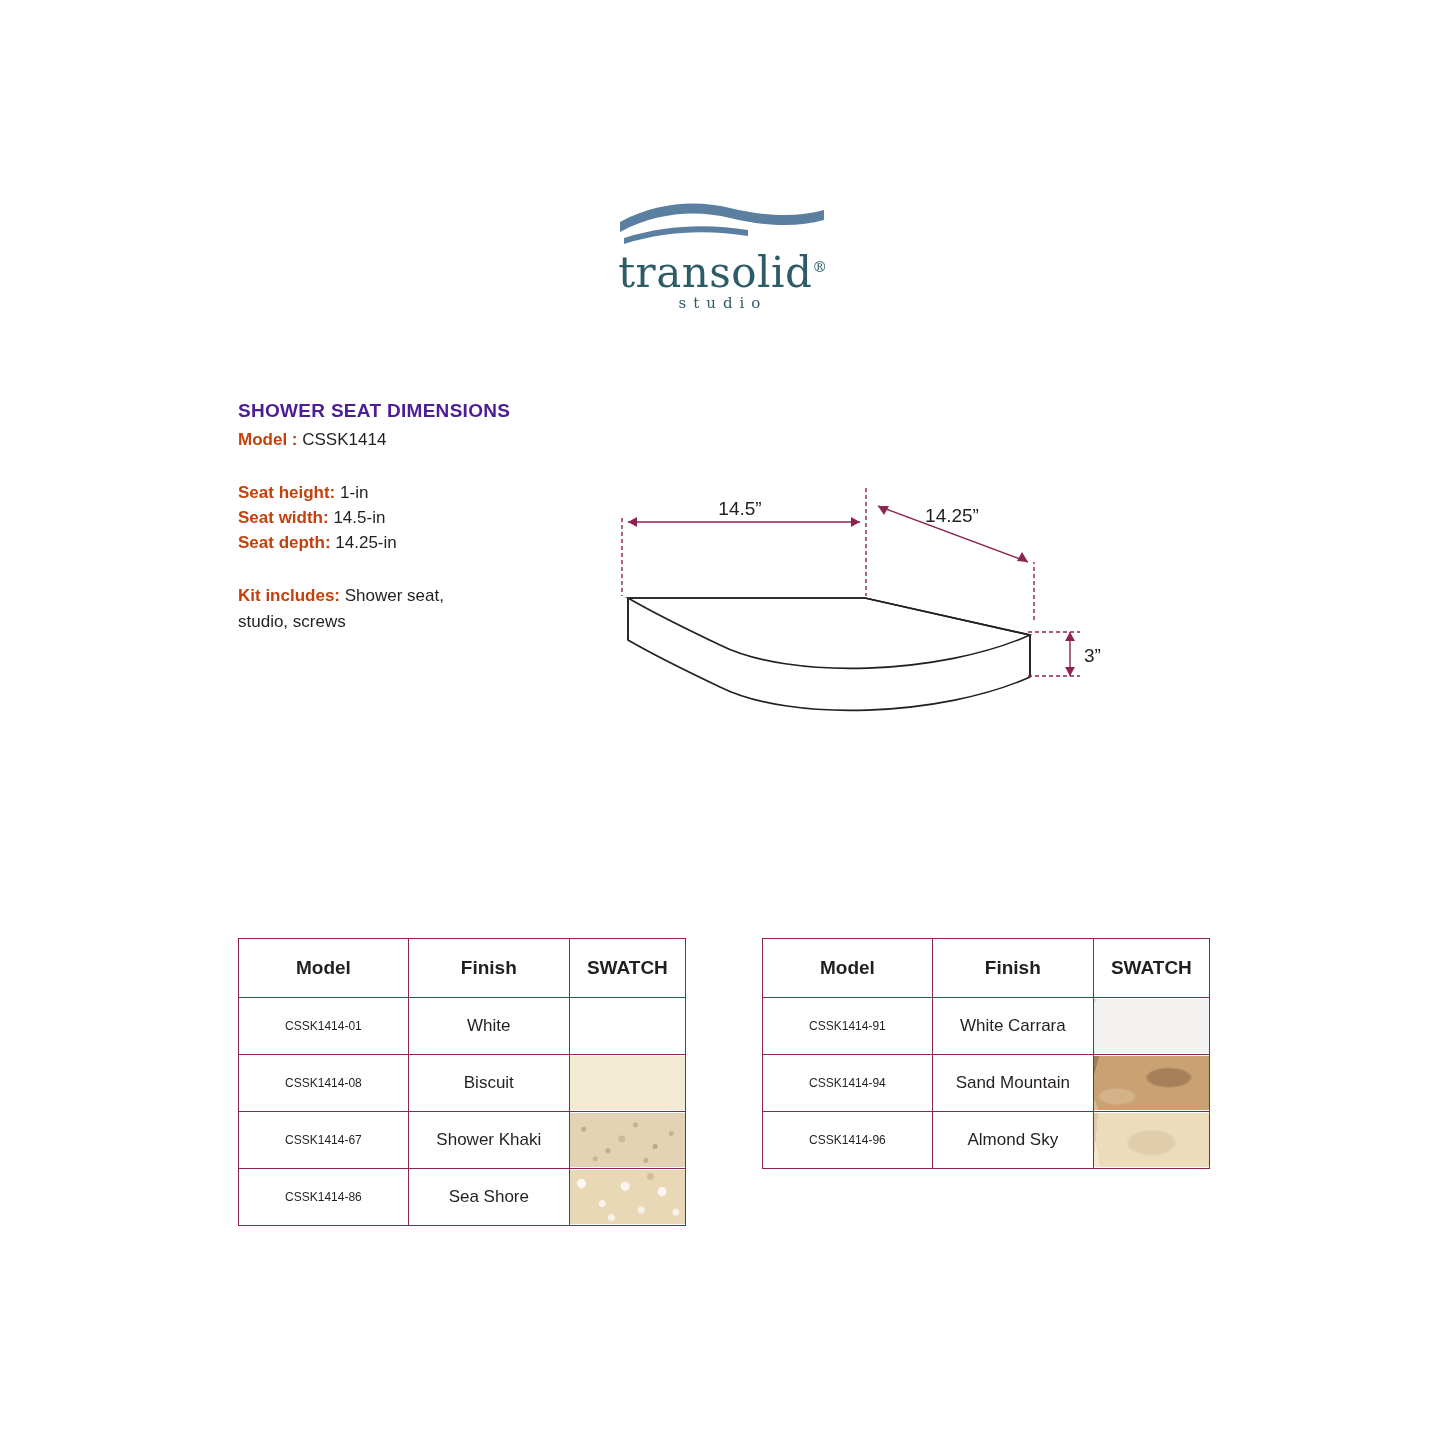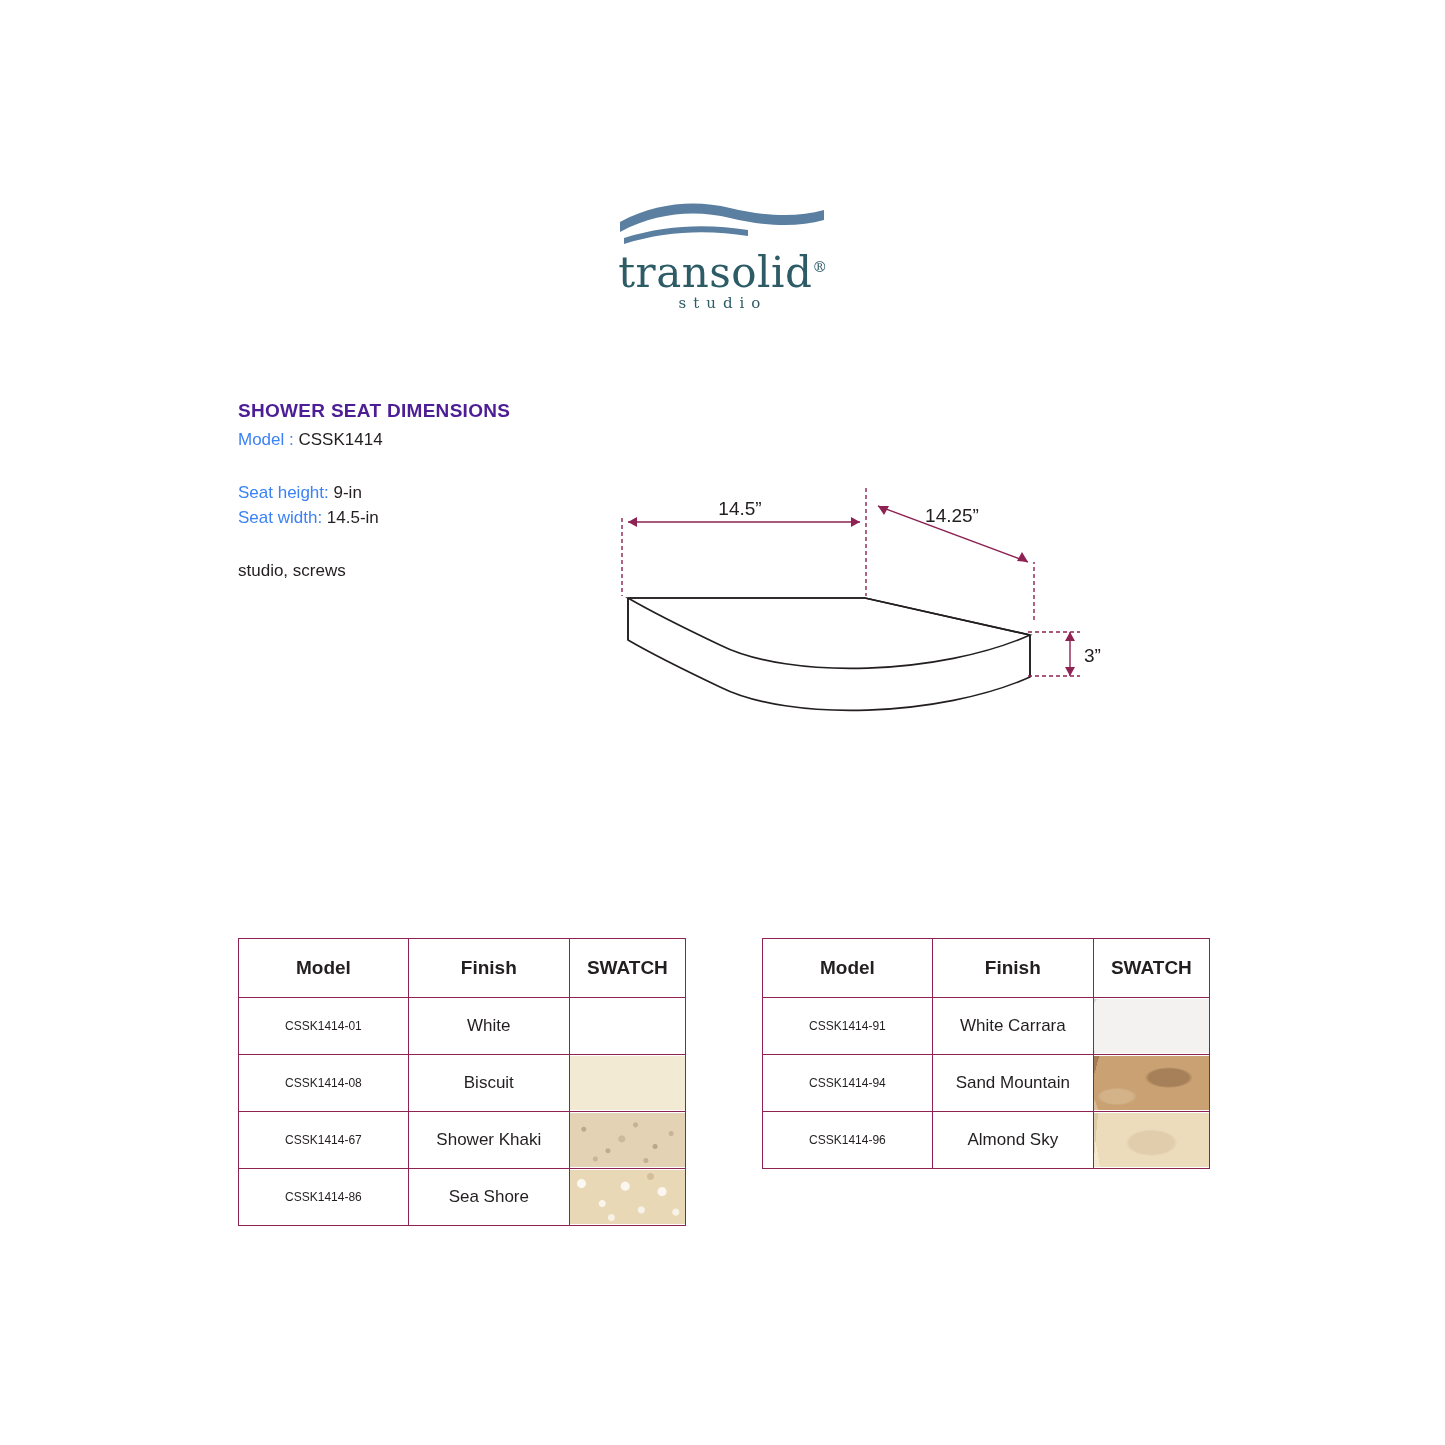--- a/index.html
+++ b/index.html
@@ -65,22 +65,22 @@
     color: #4c1d95;
     letter-spacing: 0.3px;
     margin-bottom: 3px;
   }
   .spec-line {
     font-size: 17px;
     color: #231f20;
     margin-bottom: 1px;
   }
   .spec-key {
-    font-weight: normal;
-    color: #3b82f6;
+    font-weight: bold;
+    color: #c2410c;
   }
   .spec-gap { height: 28px; }
 
   
   #drawing {
     position: absolute;
     left: 560px;
     top: 470px;
     width: 580px;
     height: 290px;
@@ -198,27 +198,35 @@
 
 <div id="spec-block">
   <div class="spec-title">SHOWER SEAT DIMENSIONS</div>
   <div class="spec-line">
     <span class="spec-key">Model :</span>
     <span>CSSK1414</span>
   </div>
   <div class="spec-gap"></div>
   <div class="spec-line">
     <span class="spec-key">Seat height:</span>
-    <span>9-in</span>
+    <span>1-in</span>
   </div>
   <div class="spec-line">
     <span class="spec-key">Seat width:</span>
     <span>14.5-in</span>
   </div>
+  <div class="spec-line">
+    <span class="spec-key">Seat depth:</span>
+    <span>14.25-in</span>
+  </div>
   <div class="spec-gap"></div>
+  <div class="spec-line">
+    <span class="spec-key">Kit includes:</span>
+    <span>Shower seat,</span>
+  </div>
   <div class="spec-line">studio, screws</div>
 </div>
 
 <svg id="drawing" viewBox="0 0 580 290">
 
   <g fill="none" stroke="#231f20" stroke-width="1.6">
     <path d="M68 128 L 68 128 L 305 128 L 470 165 L 470 165"></path>
     <path d="M68 128 L 470 165" stroke="none"></path>
 
     <path d="M68 128 L 305 128 L 470 165 C 380 205, 230 210, 160 175 C 120 156, 92 142, 68 128 Z"></path>

